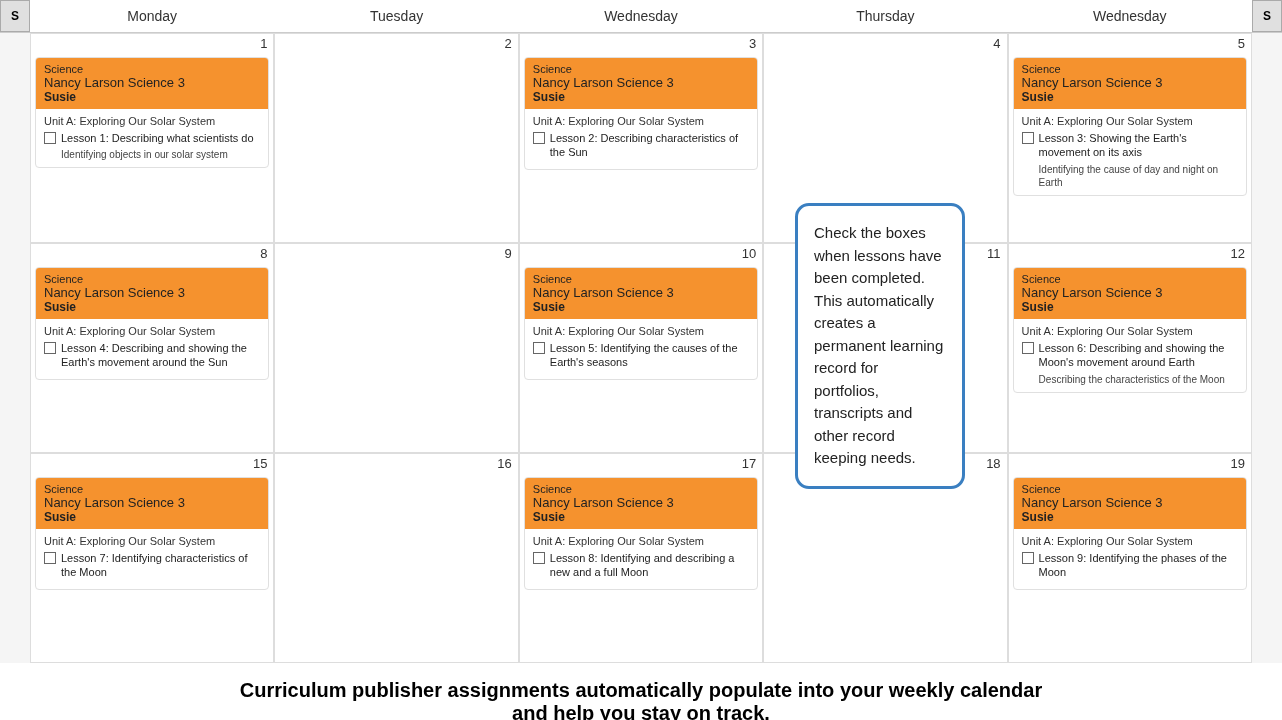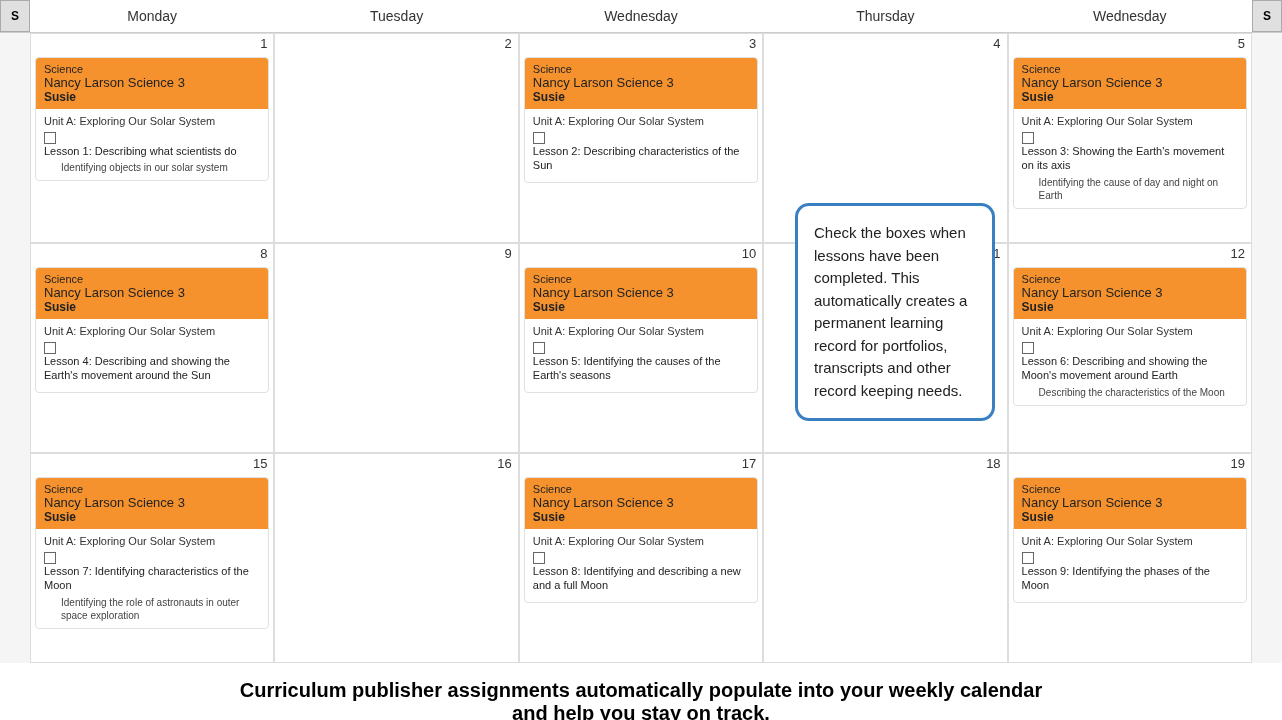--- a/index.html
+++ b/index.html
@@ -17,26 +17,26 @@
 
     .date-num { text-align: right; padding: 2px 6px; font-size: 13px; color: #333; }
 
     .lesson-card { background: #fff; border: 1px solid #e0e0e0; margin: 4px; border-radius: 4px; overflow: hidden; font-size: 11px; }
     .lesson-card-header { background: #f5922e; padding: 5px 8px; color: #222; }
     .lesson-card-header .subject { font-size: 11px; }
     .lesson-card-header .curriculum { font-size: 13px; }
     .lesson-card-header .student { font-size: 12px; font-weight: bold; }
     .lesson-card-body { padding: 6px 8px; }
     .unit-title { font-size: 11px; color: #333; margin-bottom: 4px; }
-    .lesson-item { display: flex; align-items: flex-start; margin-bottom: 3px; flex-direction: column; }
+    .lesson-item { display: flex; align-items: flex-start; margin-bottom: 3px; }
     .lesson-checkbox { width: 12px; height: 12px; border: 1px solid #666; display: inline-block; margin-right: 5px; margin-top: 1px; flex-shrink: 0; }
     .lesson-text { font-size: 11px; color: #222; line-height: 1.3; }
     .lesson-sub { font-size: 10px; color: #444; padding-left: 17px; line-height: 1.3; }
 
-    .tooltip-box { position: absolute; left: 795px; top: 170px; width: 200px; background: #fff; border: 3px solid #3a7fc1; border-radius: 14px; padding: 16px; font-size: 15px; color: #222; line-height: 1.5; z-index: 10; }
+    .tooltip-box { position: absolute; left: 795px; top: 170px; width: 170px; background: #fff; border: 3px solid #3a7fc1; border-radius: 14px; padding: 16px; font-size: 15px; color: #222; line-height: 1.5; z-index: 10; }
 
     .bottom-banner { text-align: center; padding: 16px 40px; font-size: 20px; font-weight: bold; color: #000; }
   </style>
 </head>
 <body>
 
 <div class="calendar-container">
 
   <div class="day-headers">
     <div class="corner-btn">S</div>
@@ -199,21 +199,20 @@
             <div class="subject">Science</div>
             <div class="curriculum">Nancy Larson Science 3</div>
             <div class="student">Susie</div>
           </div>
           <div class="lesson-card-body">
             <div class="unit-title">Unit A: Exploring Our Solar System</div>
             <div class="lesson-item">
               <div class="lesson-checkbox"></div>
               <div class="lesson-text">Lesson 7: Identifying characteristics of the Moon</div>
             </div>
-            <div class="lesson-sub">Identifying the role of astronauts in outer space exploration</div>
           </div>
         </div>
       </div>
 
       <div class="day-cell">
         <div class="date-num">16</div>
       </div>
 
       <div class="day-cell">
         <div class="date-num">17</div>

